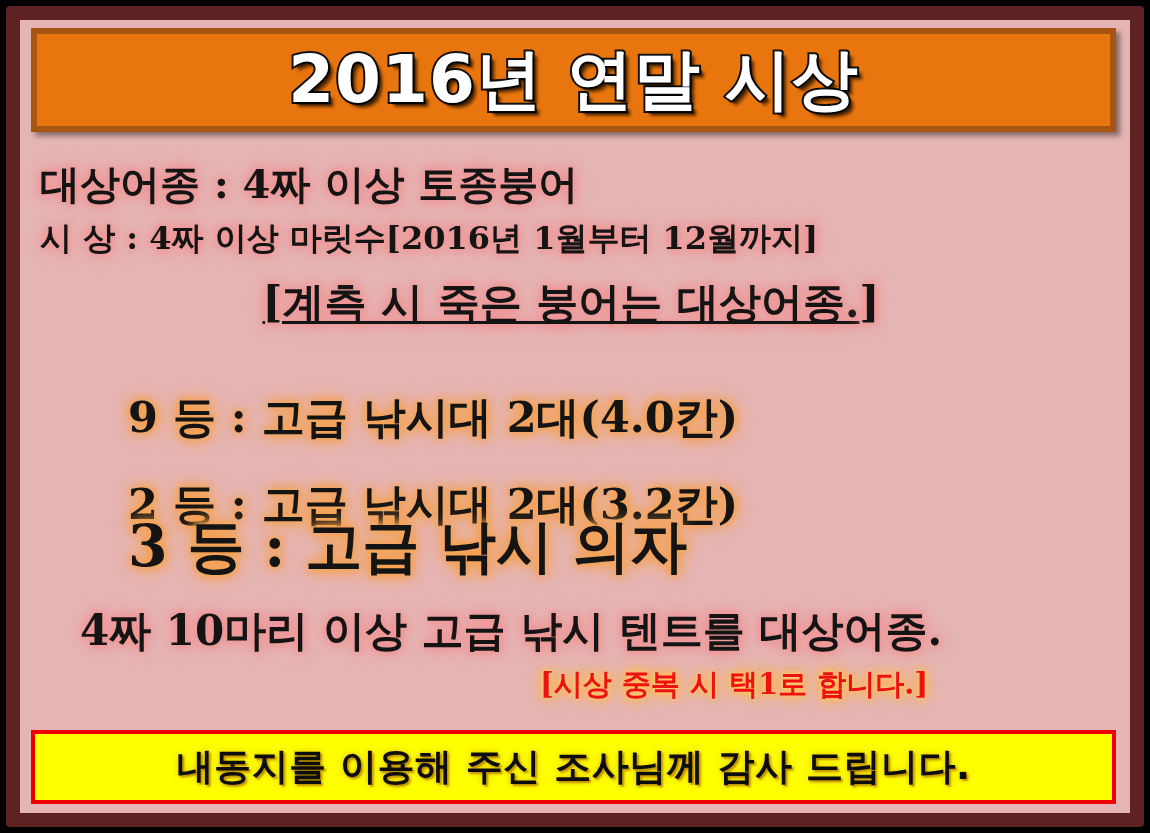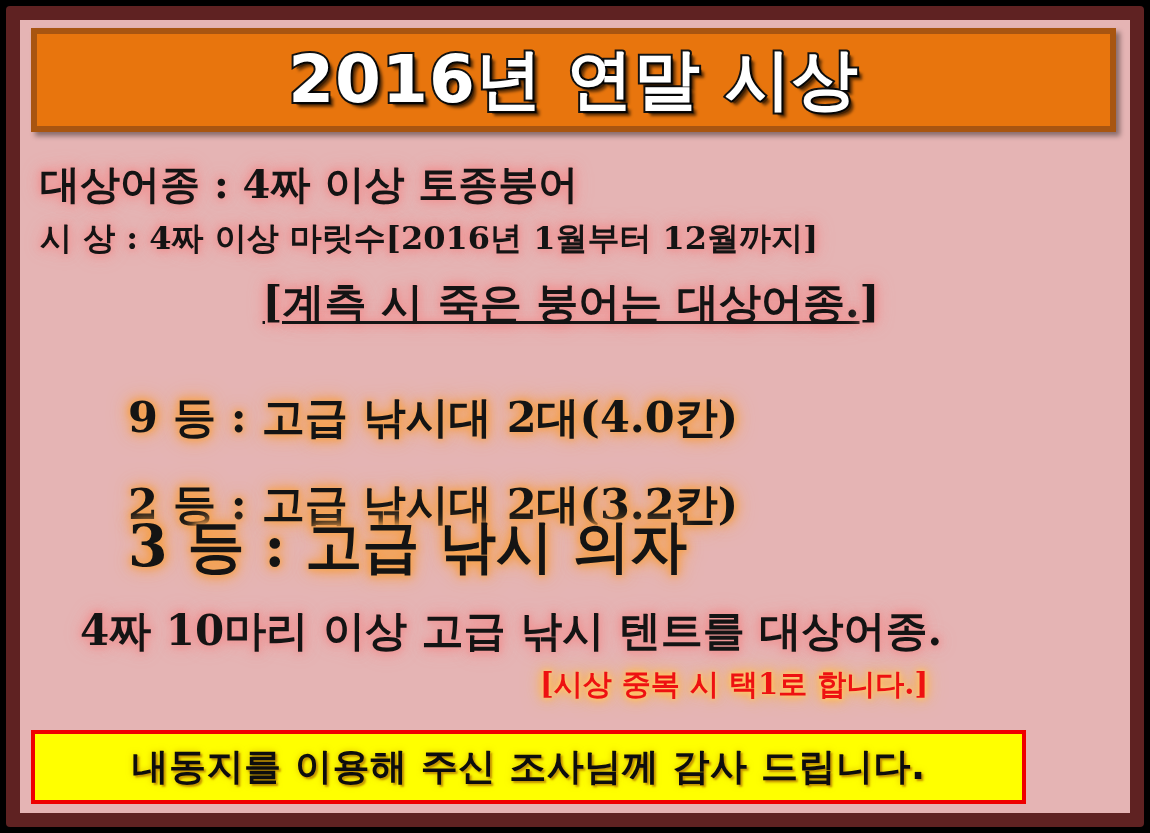--- a/index.html
+++ b/index.html
@@ -125,21 +125,21 @@
   .p3 { position:absolute; left: 108px; top: 358px; font-size: 57px; margin-top: 11px; }
 
   .l4 { position:absolute; left: 60px;  top: 462px; font-size: 42px; }
   .note { position:absolute; left: 520px; top: 522px; font-size: 29px; font-weight: bold; }
 
   
   .footer-banner {
     position: absolute;
     left: 11px;
     bottom: 9px;
-    width: 995px;
+    width: 1085px;
     height: 74px;
     box-sizing: border-box;
     background: #ffff00;
     border: 4px solid #ef0000;
     display: flex;
     align-items: center;
     justify-content: center;
   }
   .footer-text {
     font-family: "DejaVu Sans", "Liberation Sans", sans-serif;

